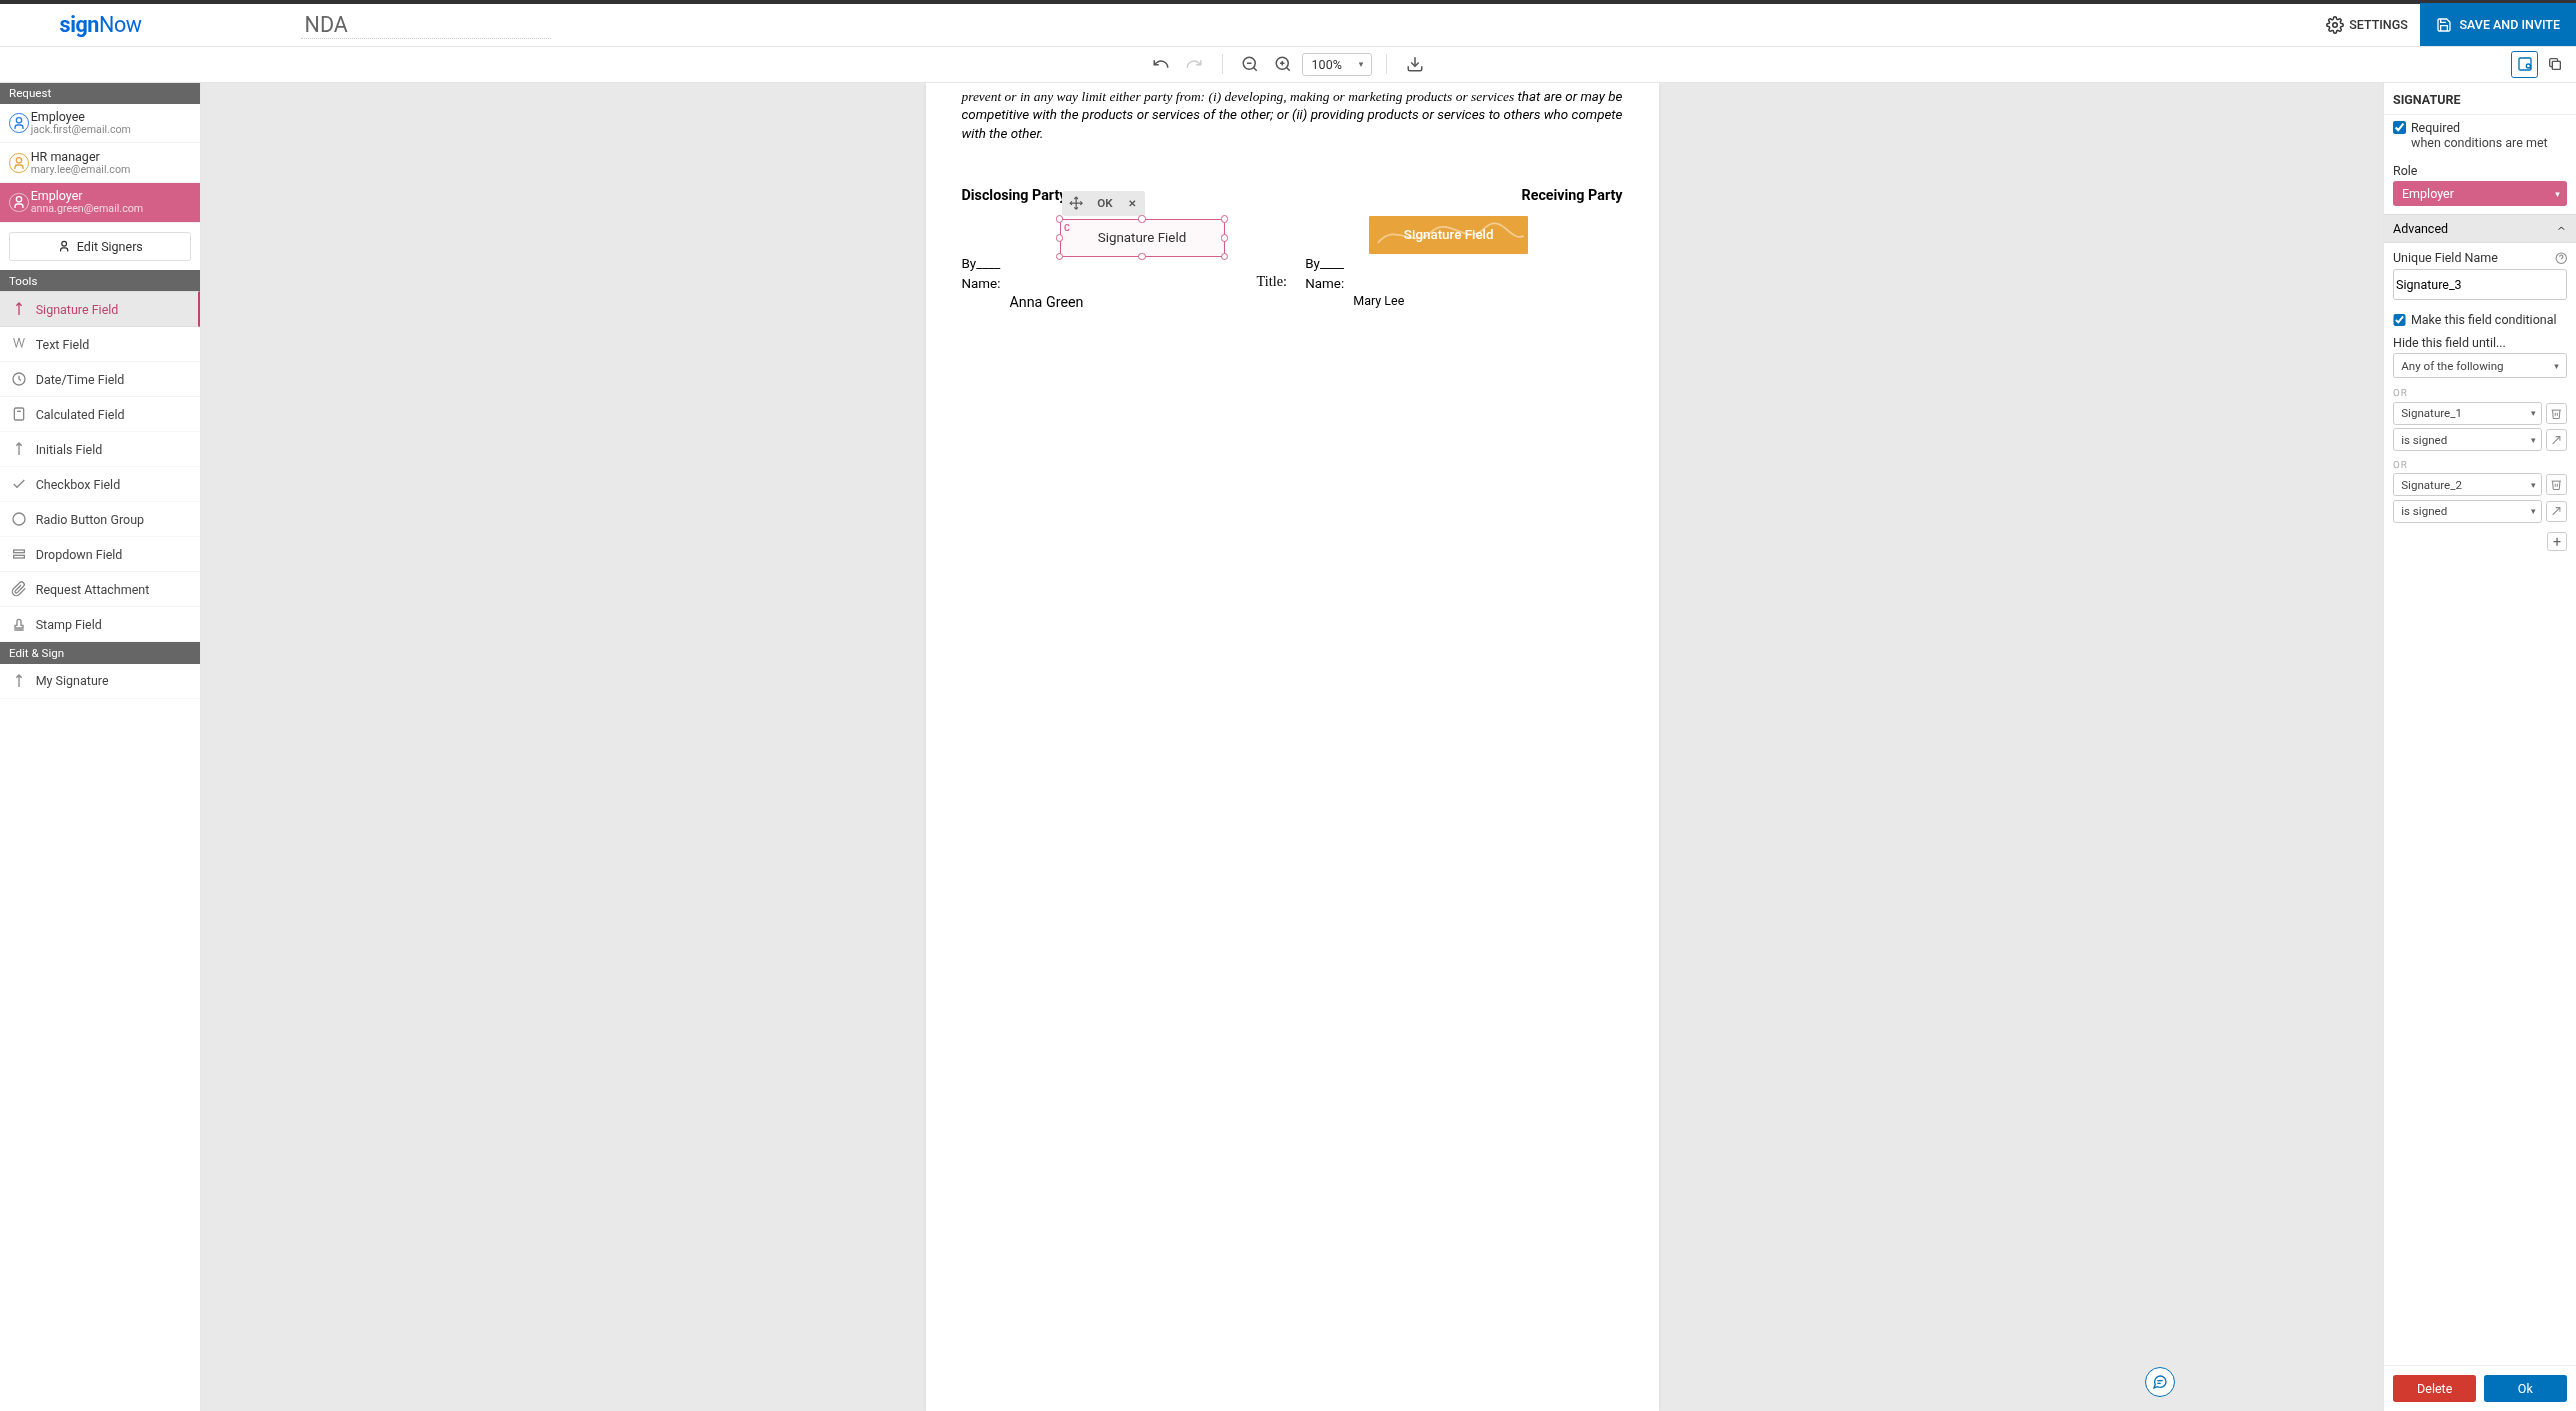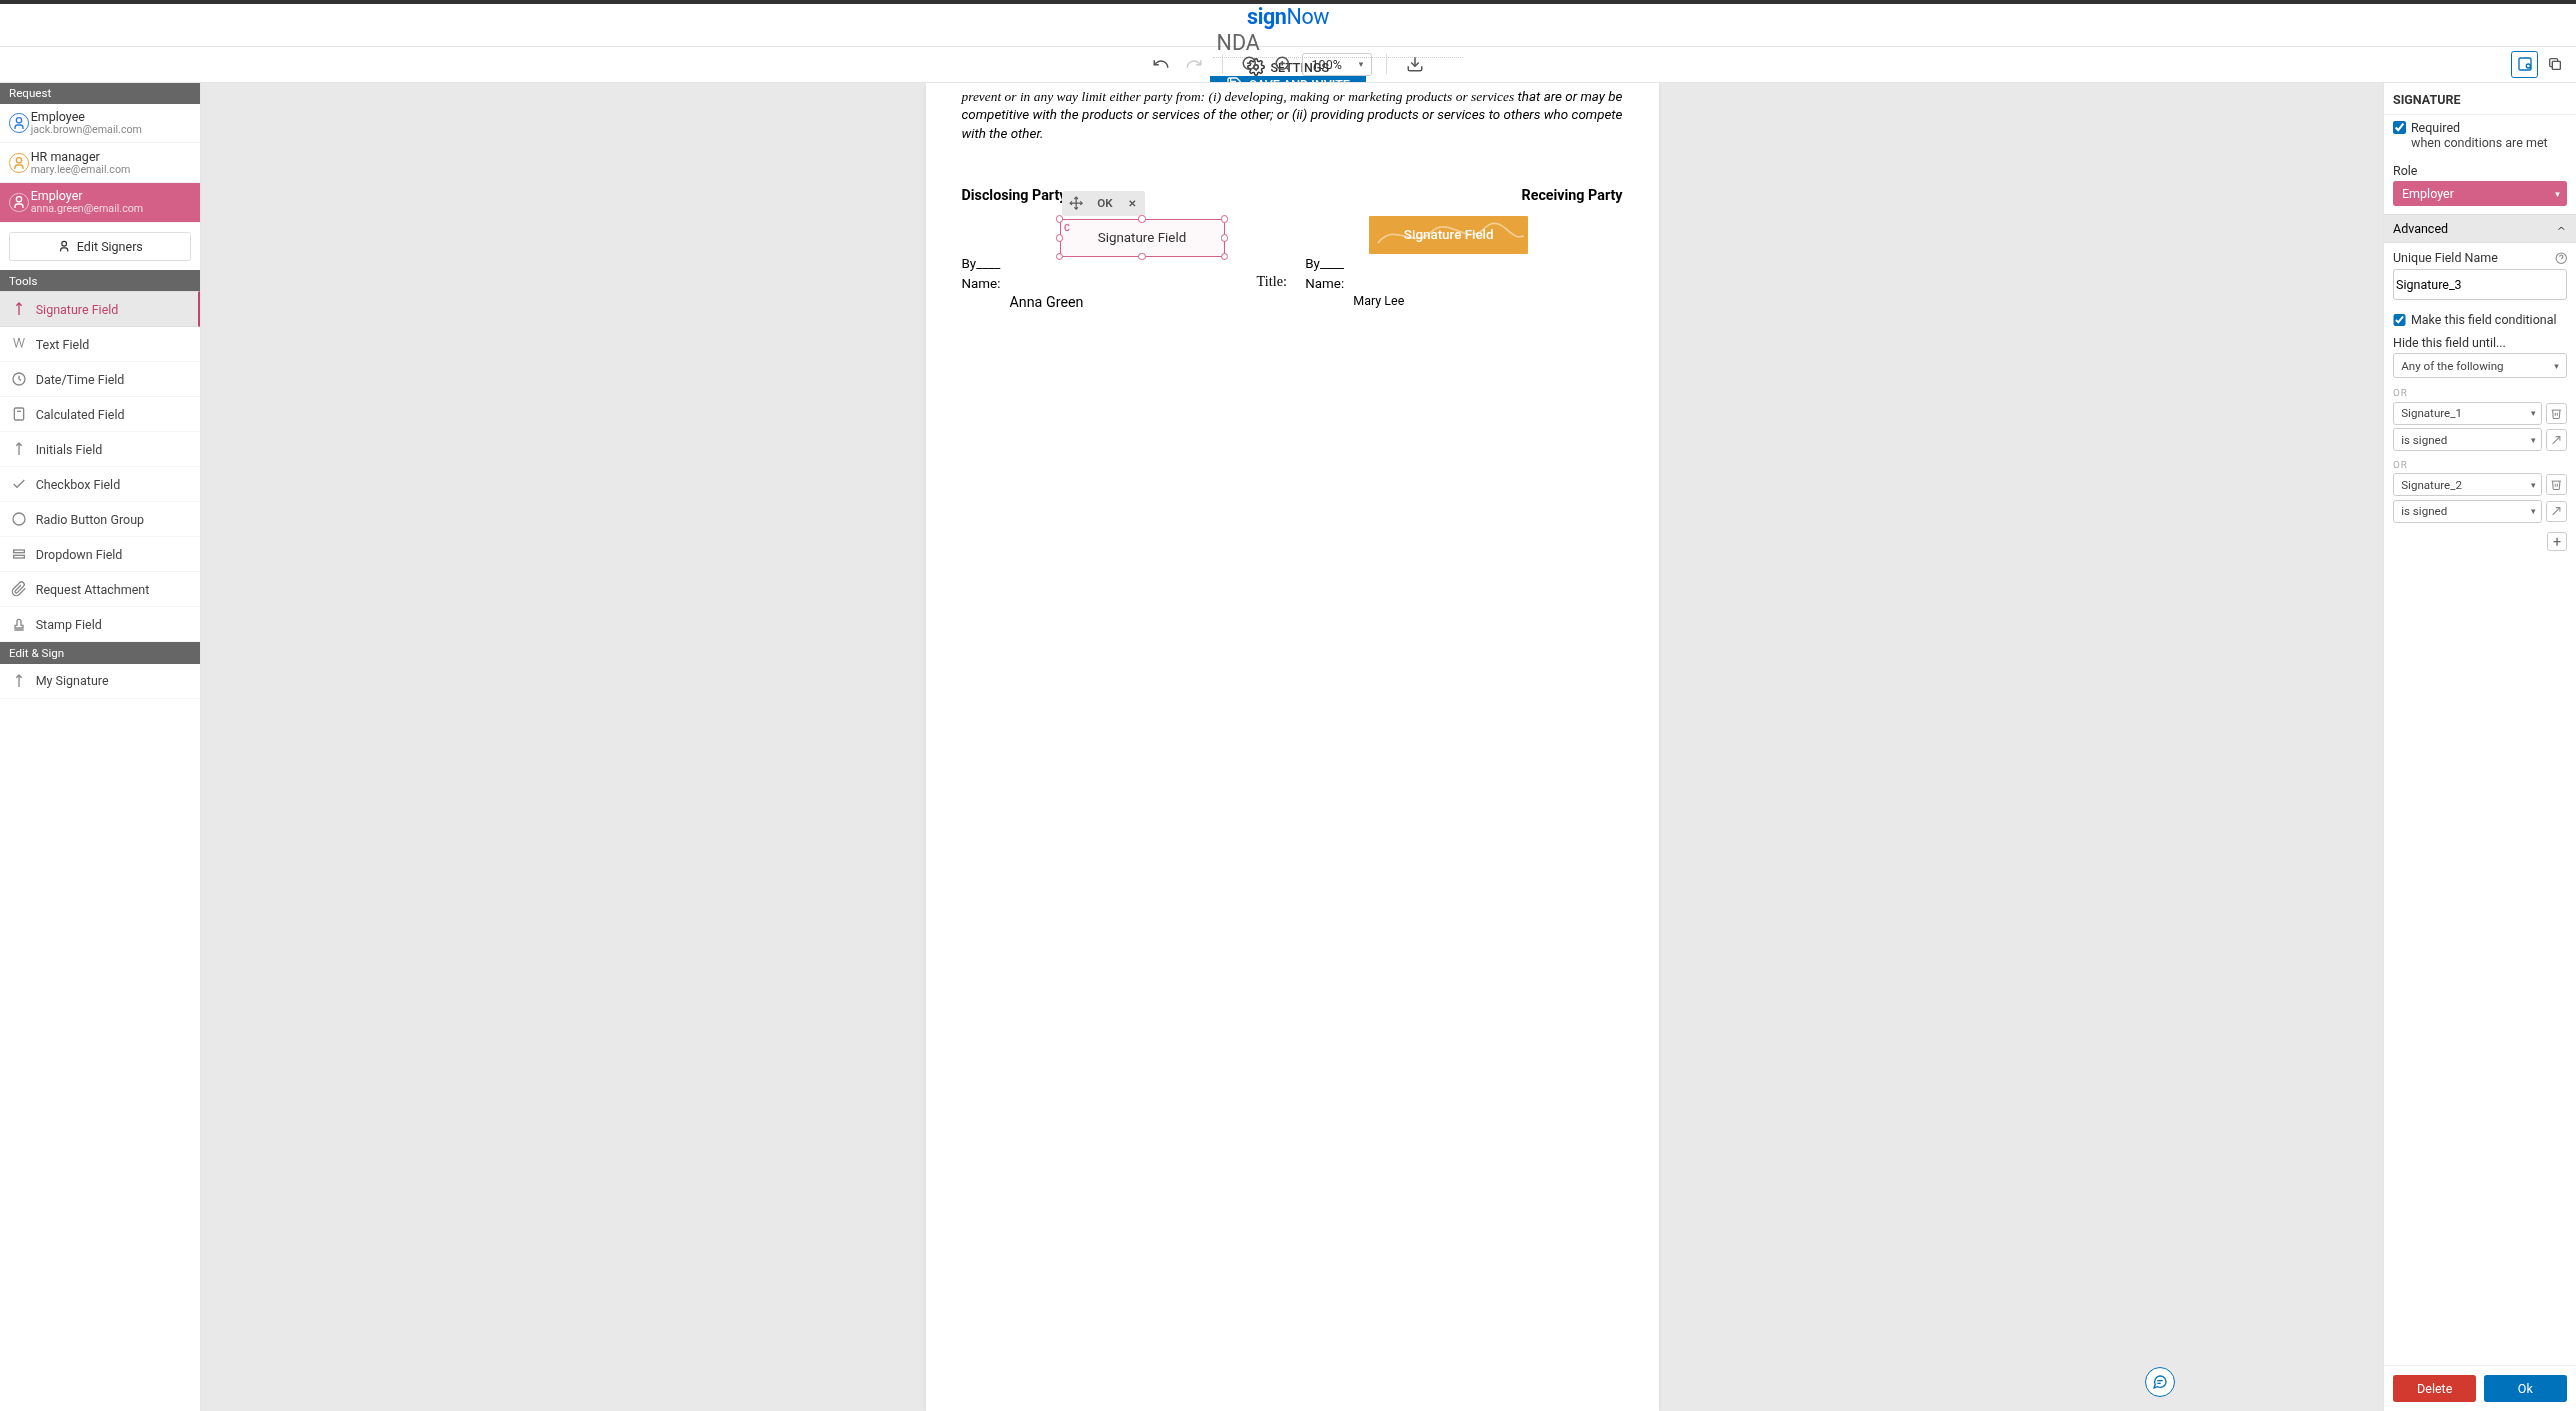--- a/index.html
+++ b/index.html
@@ -1,19 +1,19 @@
 <!DOCTYPE html>
 <html style="font-size:14.3px"><head>
 <meta charset="utf-8">
 <style>
 * { margin: 0; padding: 0; box-sizing: border-box; font-family: -apple-system, BlinkMacSystemFont, "Segoe UI", Roboto, "Helvetica Neue", Arial, sans-serif; }
 html, body { width: 100%; height: 100%; overflow: hidden; background: #fff; }
 .app { display: flex; flex-direction: column; height: 100vh; }
 .topbar-border { height: 3.6px; background: #333; }
-.header { display: flex; align-items: center; height: 43px; border-bottom: 0.9px solid #e5e5e5; flex-direction: column; }
+.header { display: flex; align-items: center; height: 43px; border-bottom: 0.9px solid #e5e5e5; }
 .logo-wrap { width: 201px; display: flex; align-items: center; justify-content: center; }
 .logo { font-size: 21.5px; font-weight: 700; color: #0068d8; letter-spacing: -0.4px; }
 .logo .now { font-weight: 400; }
 .doc-title { margin-left: 100px; font-size: 21.5px; color: #666; border-bottom: 0.9px dotted #ccc; padding: 1.8px 3.6px; min-width: 250px; }
 .header-spacer { flex: 1; }
 .settings-btn { display: flex; align-items: center; gap: 5.4px; padding: 0 12.5px; height: 43px; font-size: 12.5px; color: #333; font-weight: 500; cursor: pointer; }
 .settings-btn svg { width: 18px; height: 18px; }
 .save-invite-btn { display: flex; align-items: center; gap: 7.2px; padding: 0 16px; height: 43px; background: #0071bb; color: #fff; font-size: 12.5px; font-weight: 500; cursor: pointer; }
 .save-invite-btn svg { width: 16px; height: 16px; }
 .toolbar { display: flex; align-items: center; justify-content: center; height: 36px; border-bottom: 0.9px solid #e5e5e5; position: relative; }
@@ -188,21 +188,21 @@
 
       <div class="signer-item">
         <div class="signer-avatar" style="border:1.8px solid #2a7de1;color:#2a7de1;">
             <svg viewBox="0 0 24 24" fill="none" stroke="currentColor" stroke-width="2">
               <circle cx="12" cy="8" r="4"></circle>
               <path d="M6 21v-2a4 4 0 0 1 4-4h4a4 4 0 0 1 4 4v2"></path>
             </svg>
           </div>
         <div class="signer-info">
             <div class="signer-role">Employee</div>
-            <div class="signer-email">jack.brown@email.com</div>
+            <div class="signer-email">jack.first@email.com</div>
           </div>
       </div>
       <div class="signer-item">
         <div class="signer-avatar" style="border:1.8px solid #e8a33a;color:#e8a33a;">
             <svg viewBox="0 0 24 24" fill="none" stroke="currentColor" stroke-width="2">
               <circle cx="12" cy="8" r="4"></circle>
               <path d="M6 21v-2a4 4 0 0 1 4-4h4a4 4 0 0 1 4 4v2"></path>
             </svg>
           </div>
         <div class="signer-info">

